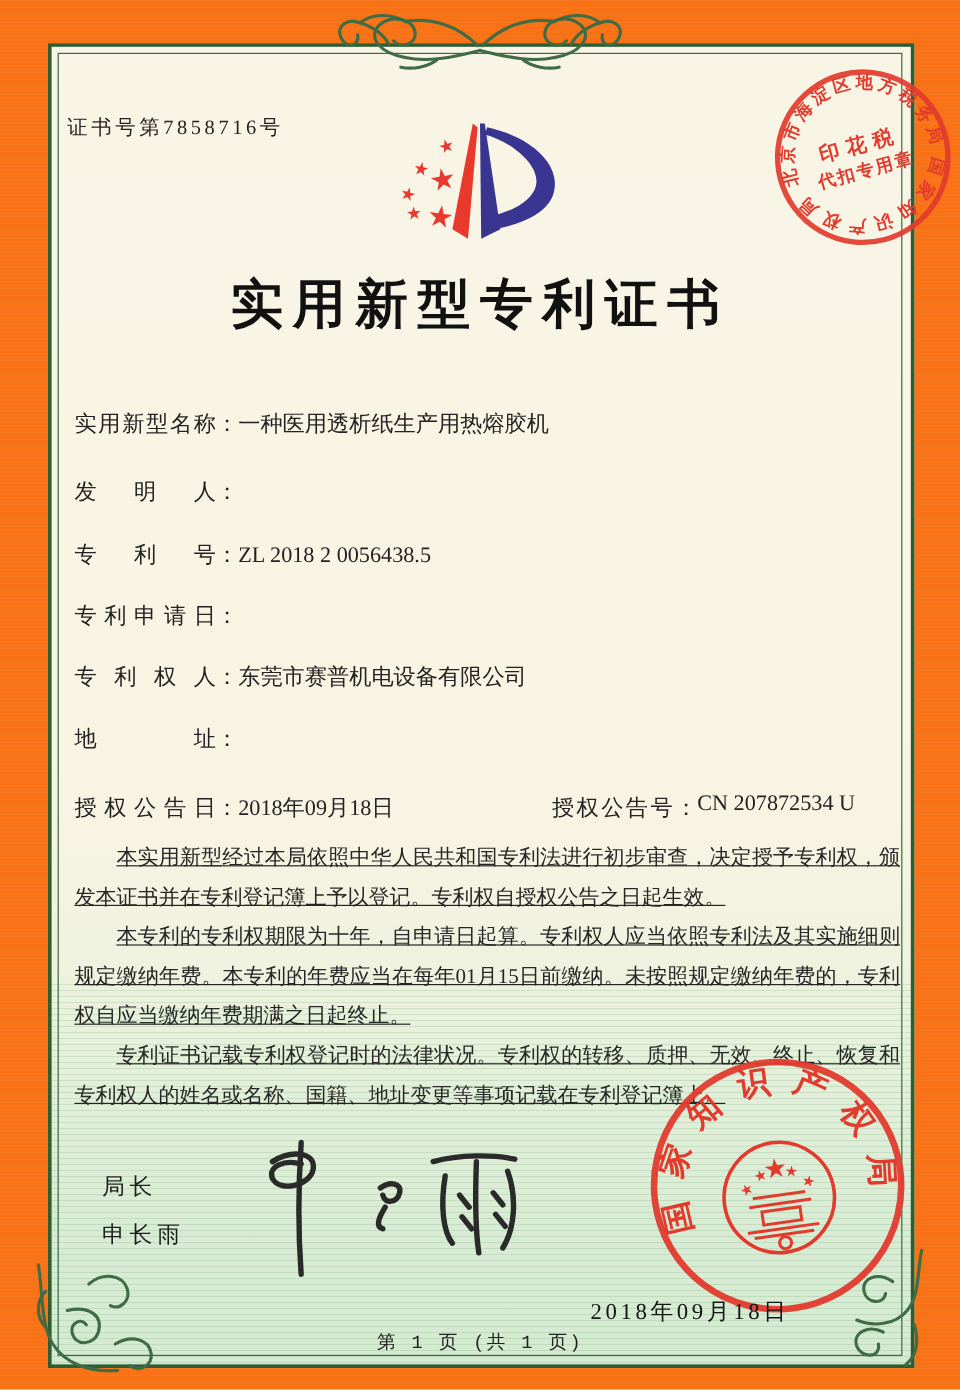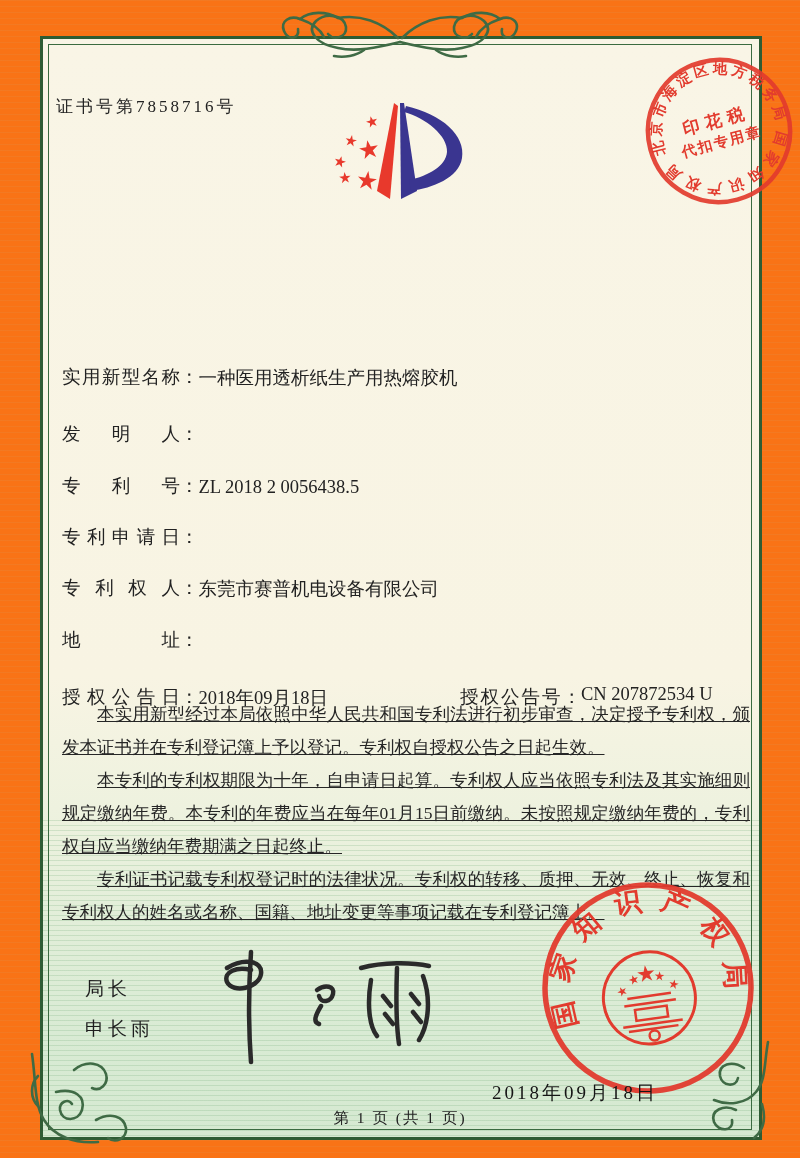--- a/index.html
+++ b/index.html
@@ -15,31 +15,31 @@
   .wave-lines{position:absolute;left:40px;top:820px;width:722px;height:320px;
         background:repeating-linear-gradient(180deg, rgba(120,175,125,0.25) 0 1px, transparent 1px 5px);
         pointer-events:none;}
   
   .frame-outer{position:absolute;left:40px;top:36px;width:716px;height:1098px;border:3px solid #2e5c34;}
   .frame-inner{position:absolute;left:48px;top:44px;width:702px;height:1084px;border:1px solid #3a6b40;}
   .abs{position:absolute;}
   .cert-number{left:56px;top:95px;font-size:17px;letter-spacing:3px;color:#222;}
   .title{left:0;top:224px;width:100%;text-align:center;font-size:44px;font-weight:bold;
          letter-spacing:8px;color:#111;}
-  .field-row{position:absolute;left:62px;width:690px;font-size:18.5px;color:#222;display:flex;align-items:flex-start;margin-top:24px;}
+  .field-row{position:absolute;left:62px;width:690px;font-size:18.5px;color:#222;display:flex;align-items:flex-start;}
   .f-label{display:inline-block;width:118px;text-align:justify;text-align-last:justify;flex:0 0 118px;}
   .f-colon{flex:0 0 18px;}
   .f-value{flex:1;line-height:29px;}
   .grant-right{position:absolute;left:398px;top:0;display:flex;font-size:18.5px;}
   .g-label{letter-spacing:2px;}
   .paras{left:62px;top:698px;width:688px;font-size:17.5px;line-height:33px;text-align:justify;color:#262626;}
   .paras p{margin:0;text-indent:2em;text-decoration:underline;}
   .signer{left:85px;font-size:19px;letter-spacing:4px;color:#1d1d1d;}
   .seal-date{left:492px;top:1080px;font-size:19px;letter-spacing:3px;color:#151515;z-index:6;}
-  .footer{left:0;top:1108px;width:100%;text-align:center;font-size:15.5px;letter-spacing:2px;color:#222;}
+  .footer{left:0;top:1108px;width:100%;text-align:center;font-size:15.5px;letter-spacing:2px;color:#222;font-family:Liberation Mono, monospace;}
   .seal{z-index:5;}
   svg{display:block;}
 </style>
 </head>
 <body>
 
 <div class="page">
 
   <div class="paper-lines"></div>
   <div class="inner-tint"></div>
@@ -94,20 +94,21 @@
       <use href="#star" transform="translate(31,78) scale(6) rotate(-5)"></use>
       <use href="#star" transform="translate(53,81) scale(10) rotate(8)"></use>
       <path d="M80,3 L84,6 L76,99 L63,91 Z"></path>
     </g>
     <g fill="#3a3590">
       <path d="M86,3 L90,3 L103,91 L87,99 Z"></path>
       <path d="M92,6 C128,14 152,36 148,58 C145,78 118,88 97,91 L95,80 C114,76 132,66 133,52 C134,36 112,18 90,12 Z"></path>
     </g>
   </svg>
 
+  <div class="abs title">实用新型专利证书</div>
 
   <div class="field-row" style="top:340px">
     <span class="f-label">实用新型名称</span>
     <span class="f-colon">：</span>
     <span class="f-value">一种医用透析纸生产用热熔胶机</span>
   </div>
   <div class="field-row" style="top:397px">
     <span class="f-label">发明人</span>
     <span class="f-colon">：</span>
   </div>

